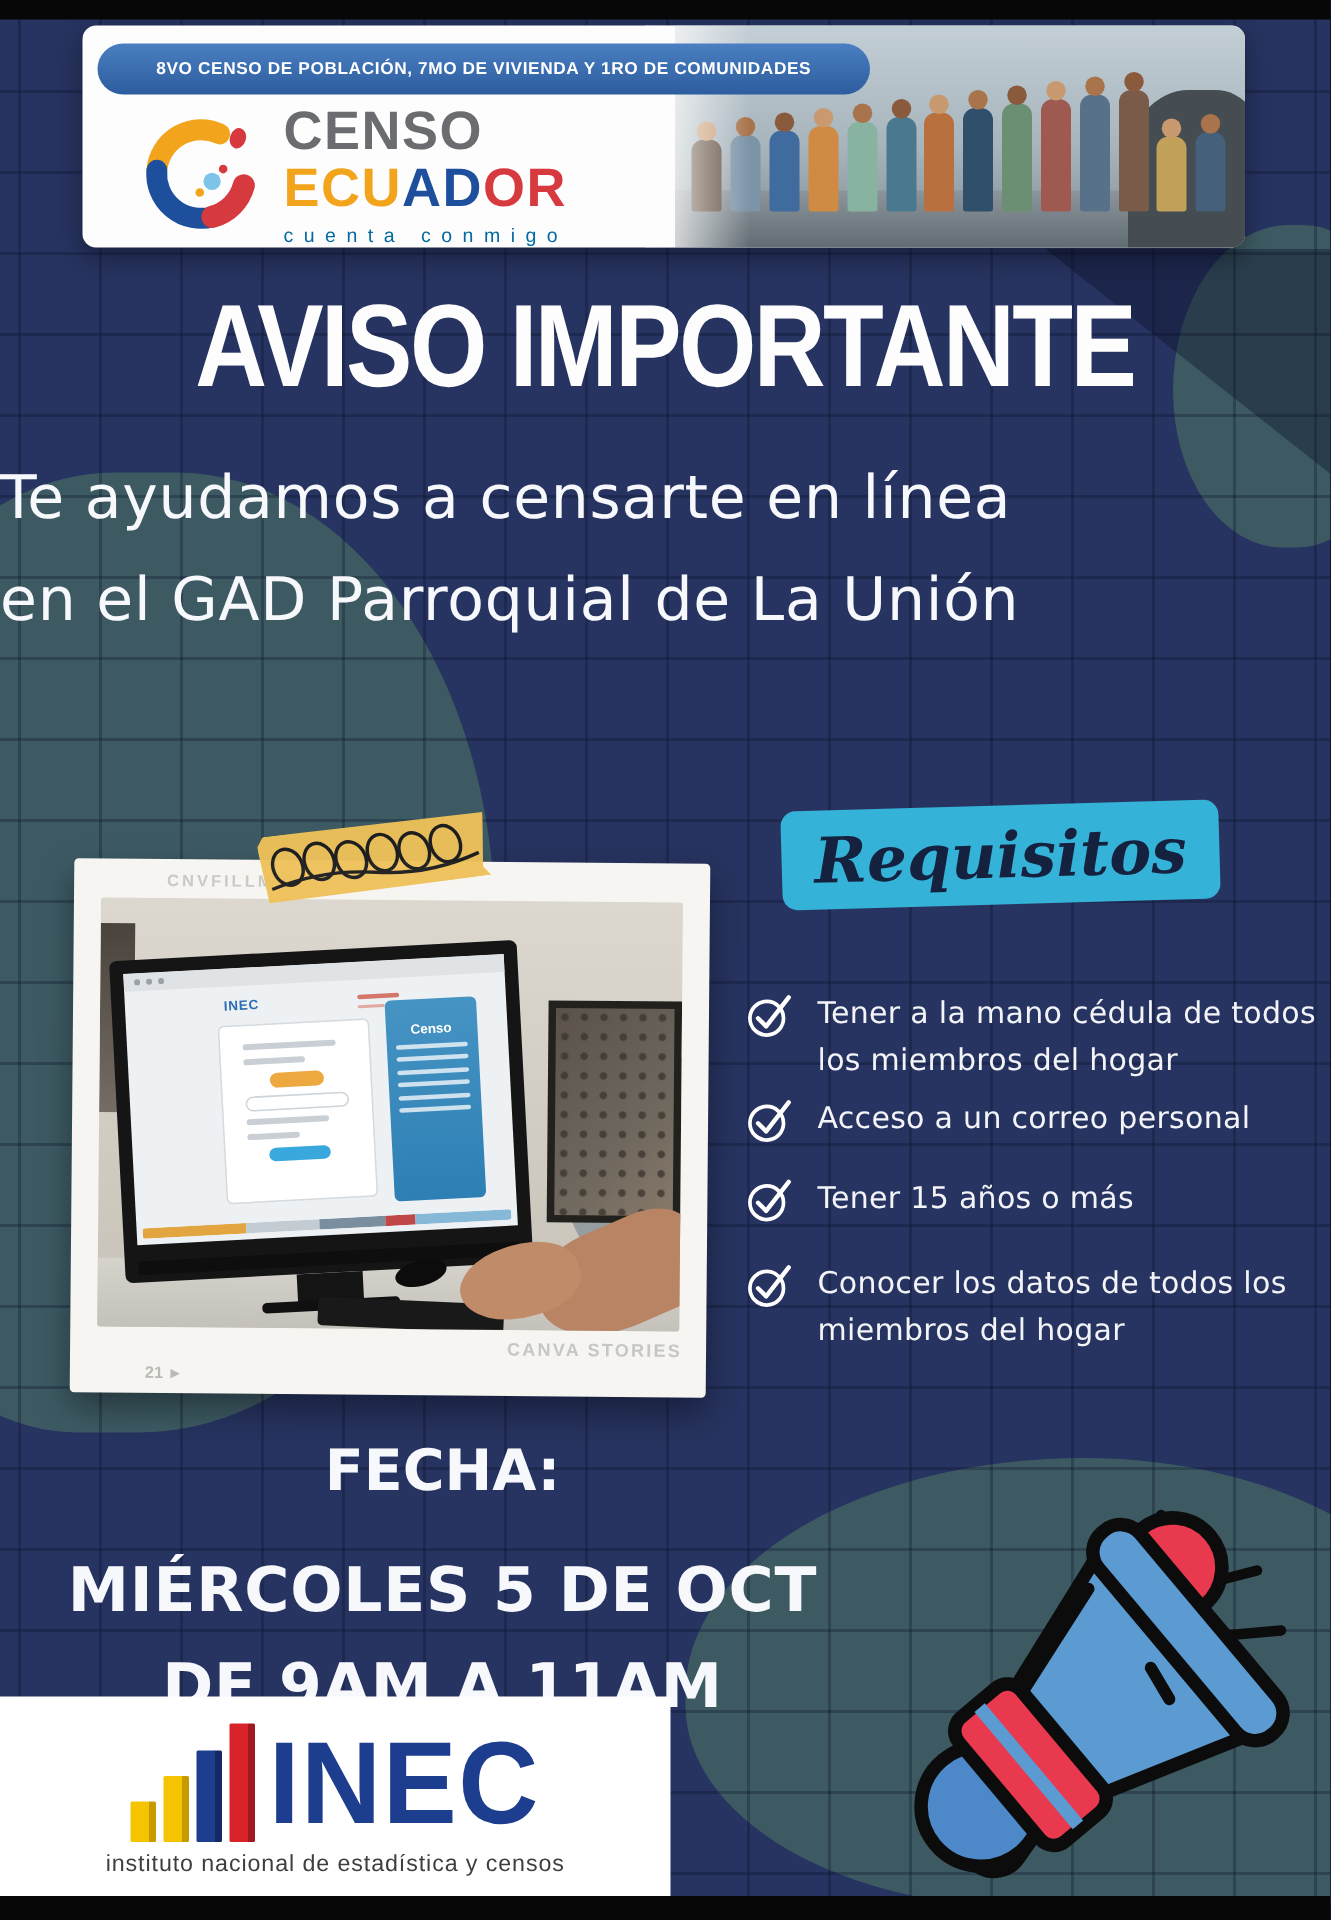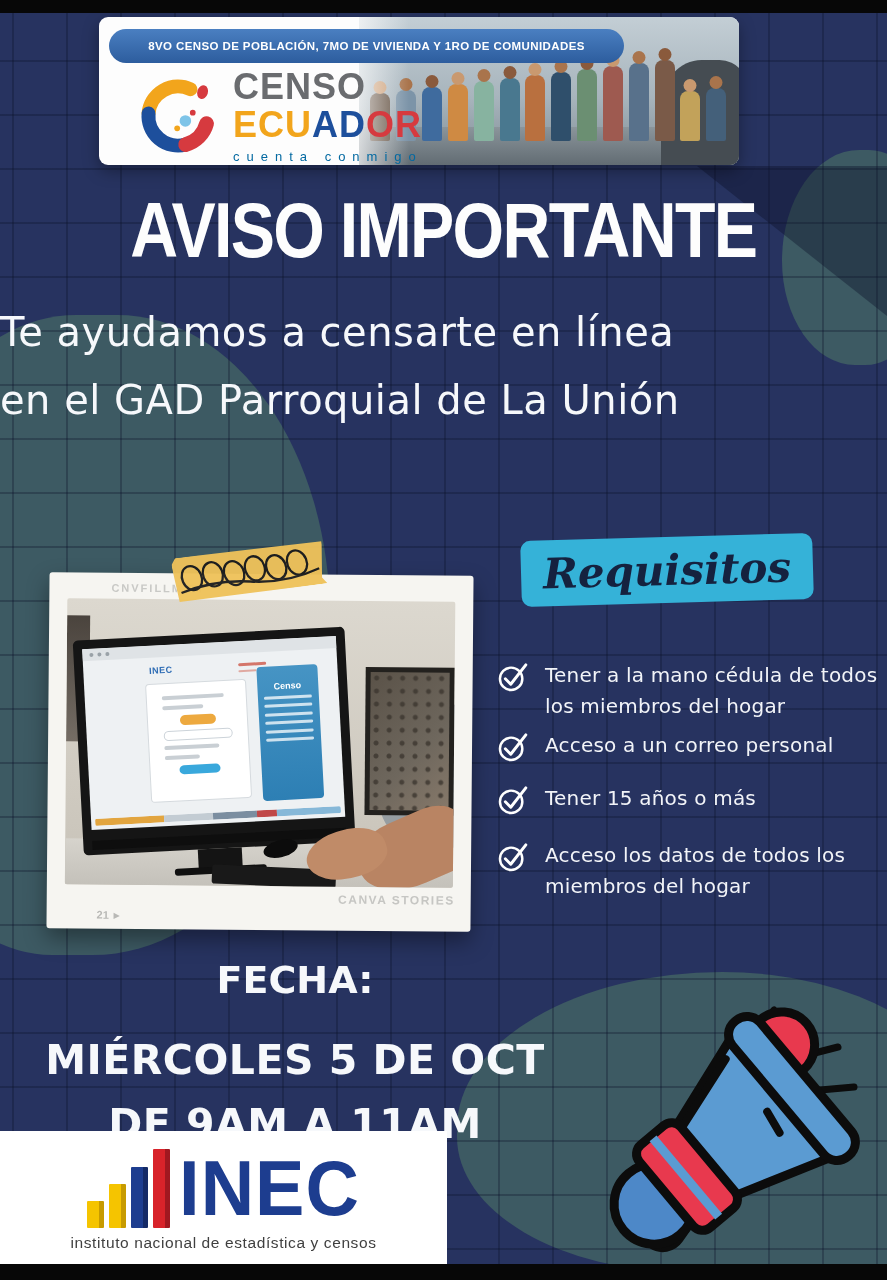--- a/index.html
+++ b/index.html
@@ -20,22 +20,22 @@
   .blob-bottom{right:-80px;bottom:8px;width:510px;height:300px;border-radius:52% 48% 20% 45%;}
   .shade-tr{position:absolute;top:166px;right:0;width:190px;height:150px;z-index:1;
     background:rgba(10,16,40,.38);clip-path:polygon(0 0,100% 0,100% 100%);}
   .grid-overlay{position:absolute;inset:0;z-index:2;pointer-events:none;
     background-image:
       linear-gradient(rgba(10,16,40,.30) 2px, transparent 2px),
       linear-gradient(90deg, rgba(10,16,40,.30) 2px, transparent 2px);
     background-size:54px 54px;background-position:12px 6px;}
 
   
-  .header-card{position:absolute;left:55px;top:17px;width:640px;height:148px;background:#fdfdfd;
-    border-radius:9px;z-index:3;overflow:hidden;box-shadow:0 6px 16px rgba(0,0,0,.35);margin-left:44px;}
+  .header-card{position:absolute;left:55px;top:17px;width:775px;height:148px;background:#fdfdfd;
+    border-radius:9px;z-index:3;overflow:hidden;box-shadow:0 6px 16px rgba(0,0,0,.35);}
   .header-photo{position:absolute;right:0;top:0;width:380px;height:148px;
     background:linear-gradient(180deg,#c3ced5 0%,#a7b4bc 55%,#7f8c94 100%);}
   .hp-ground{position:absolute;left:0;bottom:0;width:100%;height:26%;
     background:linear-gradient(180deg,#8b959b,#626c73);}
   .hp-rock{position:absolute;right:-12px;bottom:0;width:90px;height:105px;background:#454c52;
     border-radius:45% 35% 0 0;}
   .person{position:absolute;bottom:16%;border-radius:8px 8px 2px 2px;}
   .person .head{position:absolute;left:50%;top:-12px;transform:translateX(-50%);
     width:13px;height:13px;border-radius:50%;}
   .header-photo-fade{position:absolute;right:330px;top:0;width:70px;height:148px;
@@ -356,21 +356,21 @@
         <circle cx="17" cy="23" r="14.5" fill="none" stroke="#fff" stroke-width="3.2"></circle>
         <path d="M9.5 23 L16.5 30 L36 5" fill="none" stroke="#fff" stroke-width="3.8" stroke-linecap="round" stroke-linejoin="round"></path>
       </svg>
       <div class="check-text">Tener 15 años o más</div>
     </div>
     <div class="check-item">
       <svg class="check-icon" viewBox="0 0 44 40">
         <circle cx="17" cy="23" r="14.5" fill="none" stroke="#fff" stroke-width="3.2"></circle>
         <path d="M9.5 23 L16.5 30 L36 5" fill="none" stroke="#fff" stroke-width="3.8" stroke-linecap="round" stroke-linejoin="round"></path>
       </svg>
-      <div class="check-text">Acceso los datos de todos los miembros del hogar</div>
+      <div class="check-text">Conocer los datos de todos los miembros del hogar</div>
     </div>
   </div>
 
   <div class="fecha">
     <div class="fecha-label">FECHA:</div>
     <div class="fecha-line">MIÉRCOLES 5 DE OCT</div>
     <div class="fecha-line">DE 9AM A 11AM</div>
   </div>
 
   <div class="inec-box">

